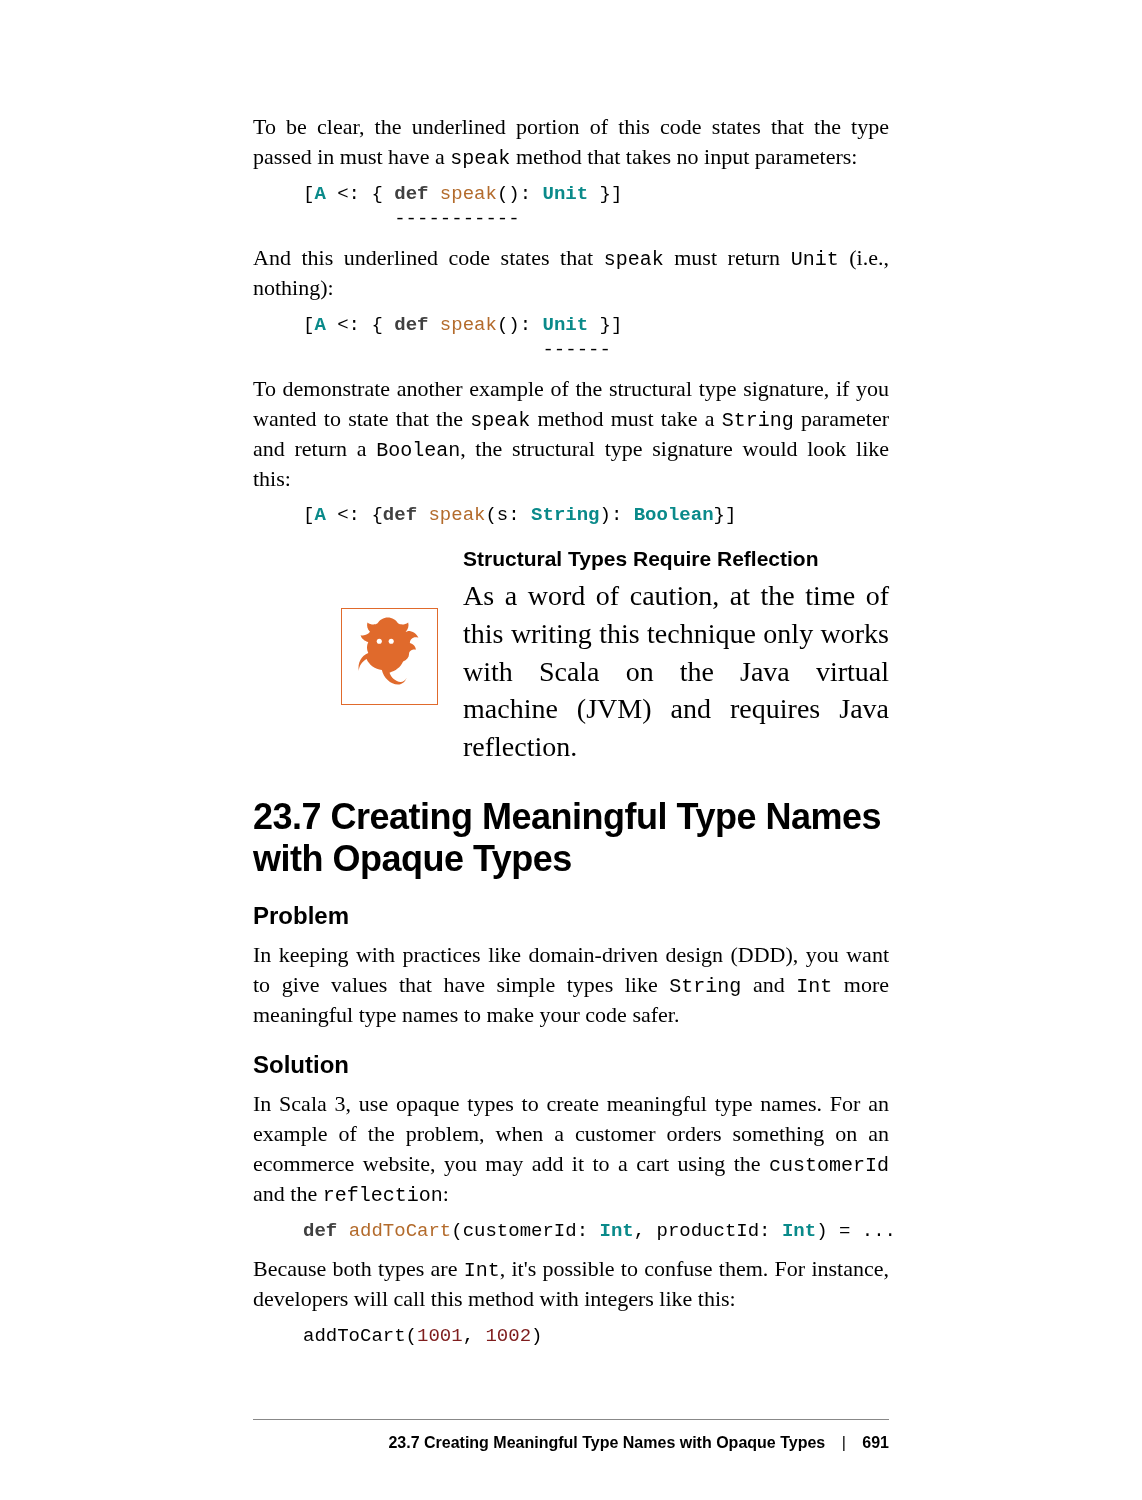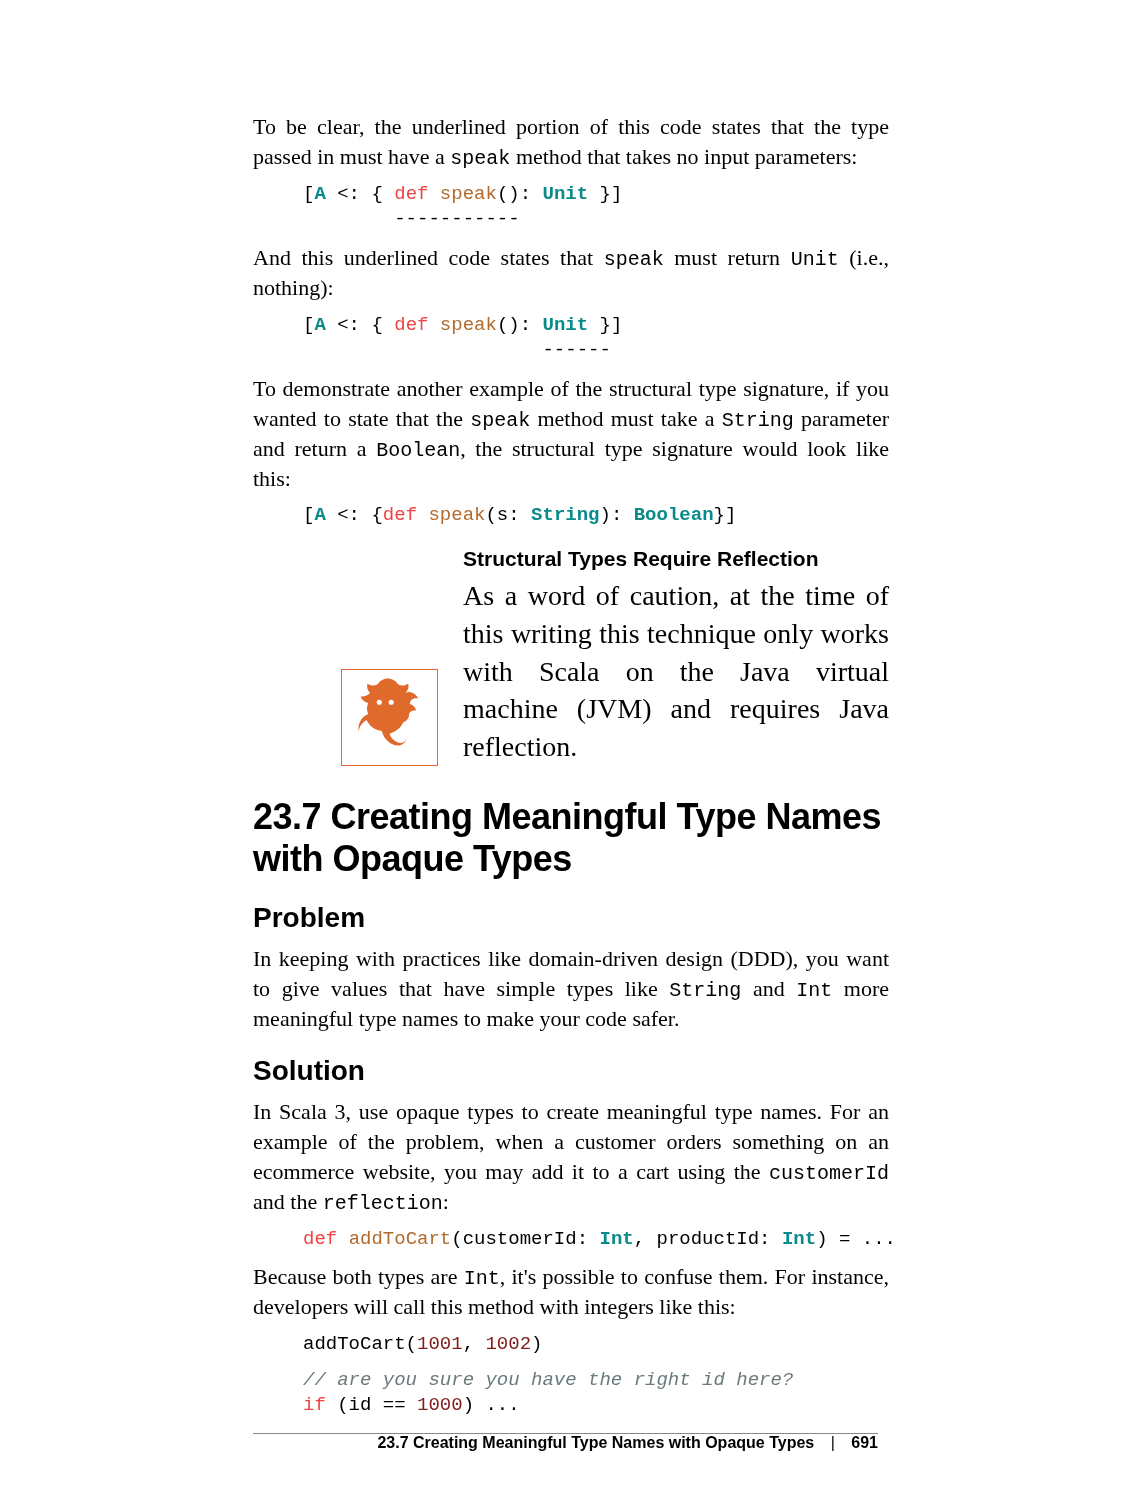--- a/index.html
+++ b/index.html
@@ -28,41 +28,41 @@
     font-size: 20px;
   }
   pre.code {
     font-family: "Consolas", "Menlo", "Courier New", monospace;
     font-size: 19px;
     line-height: 1.35;
     margin: 10px 0 10px 50px;
     white-space: pre;
   }
   .tok-type { color: #0a8a8a; font-weight: bold; }
-  .tok-kw   { color: #ef4444; font-weight: normal; }
+  .tok-kw   { color: #404040; font-weight: bold; }
   .tok-fn   { color: #b36b2c; }
   .tok-num  { color: #7f1d1d; }
   .tok-comment { color: #6a7a7a; font-style: italic; }
 
   h1.section {
     font-family: "Myriad Pro", "Helvetica Neue", Arial, sans-serif;
     font-weight: 700;
     font-size: 36px;
     margin: 30px 0 18px 0;
     letter-spacing: -0.5px;
   }
   h2.sub {
     font-family: "Myriad Pro", "Helvetica Neue", Arial, sans-serif;
     font-weight: 700;
-    font-size: 28px;
+    font-size: 24px;
     margin: 22px 0 10px 0;
   }
   .note {
     display: flex;
-    align-items: flex-end;
+    align-items: center;
     margin: 18px 0 10px 40px;
     padding-left: 48px;
   }
   .note-icon {
     flex: 0 0 95px;
     height: 95px;
     margin-right: 25px;
     border: 1px solid #e06a2c;
     display:flex;
     align-items:center;
@@ -79,22 +79,23 @@
   .note-text {
     font-size: 28px;
     line-height: 1.35;
     margin: 0;
     text-align: justify;
   }
   .footer {
     position: absolute;
     bottom: 60px;
     left: 135px;
-    right: 146px;
+    right: 135px;
     border-top: 1px solid #888;
+    padding-top: 14px;
     font-family: "Myriad Pro", "Helvetica Neue", Arial, sans-serif;
     font-size: 16px;
     text-align: right;
   }
   .footer .title { font-weight: 700; }
   .footer .sep { margin: 0 12px; }
   .footer .pg { font-weight: 700; }
 </style>
 </head>
 <body>
@@ -153,22 +154,20 @@
 
   <pre class="code"><span class="tok-kw">def</span> <span class="tok-fn">addToCart</span>(customerId: <span class="tok-type">Int</span>, productId: <span class="tok-type">Int</span>) = ...</pre>
 
   <p class="body">
     <span>Because both types are </span><code class="inline">Int</code><span>, it's possible to confuse them. For instance, developers will call this method with integers like this:</span>
   </p>
 
   <pre class="code">addToCart(<span class="tok-num">1001</span>, <span class="tok-num">1002</span>)</pre>
 
 
-  <pre class="code"><span class="tok-comment">// are you sure you have the right id here?</span>
-<span class="tok-kw">if</span> (id == <span class="tok-num">1000</span>) ...</pre>
 
   <div class="footer">
     <span class="title">23.7 Creating Meaningful Type Names with Opaque Types</span>
     <span class="sep">|</span>
     <span class="pg">691</span>
   </div>
 
 </div>
 
 </body></html>

